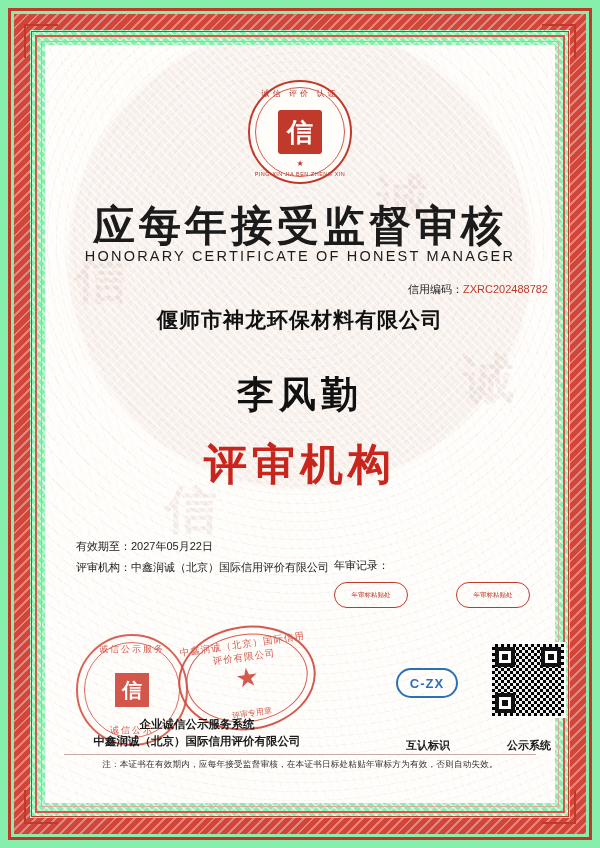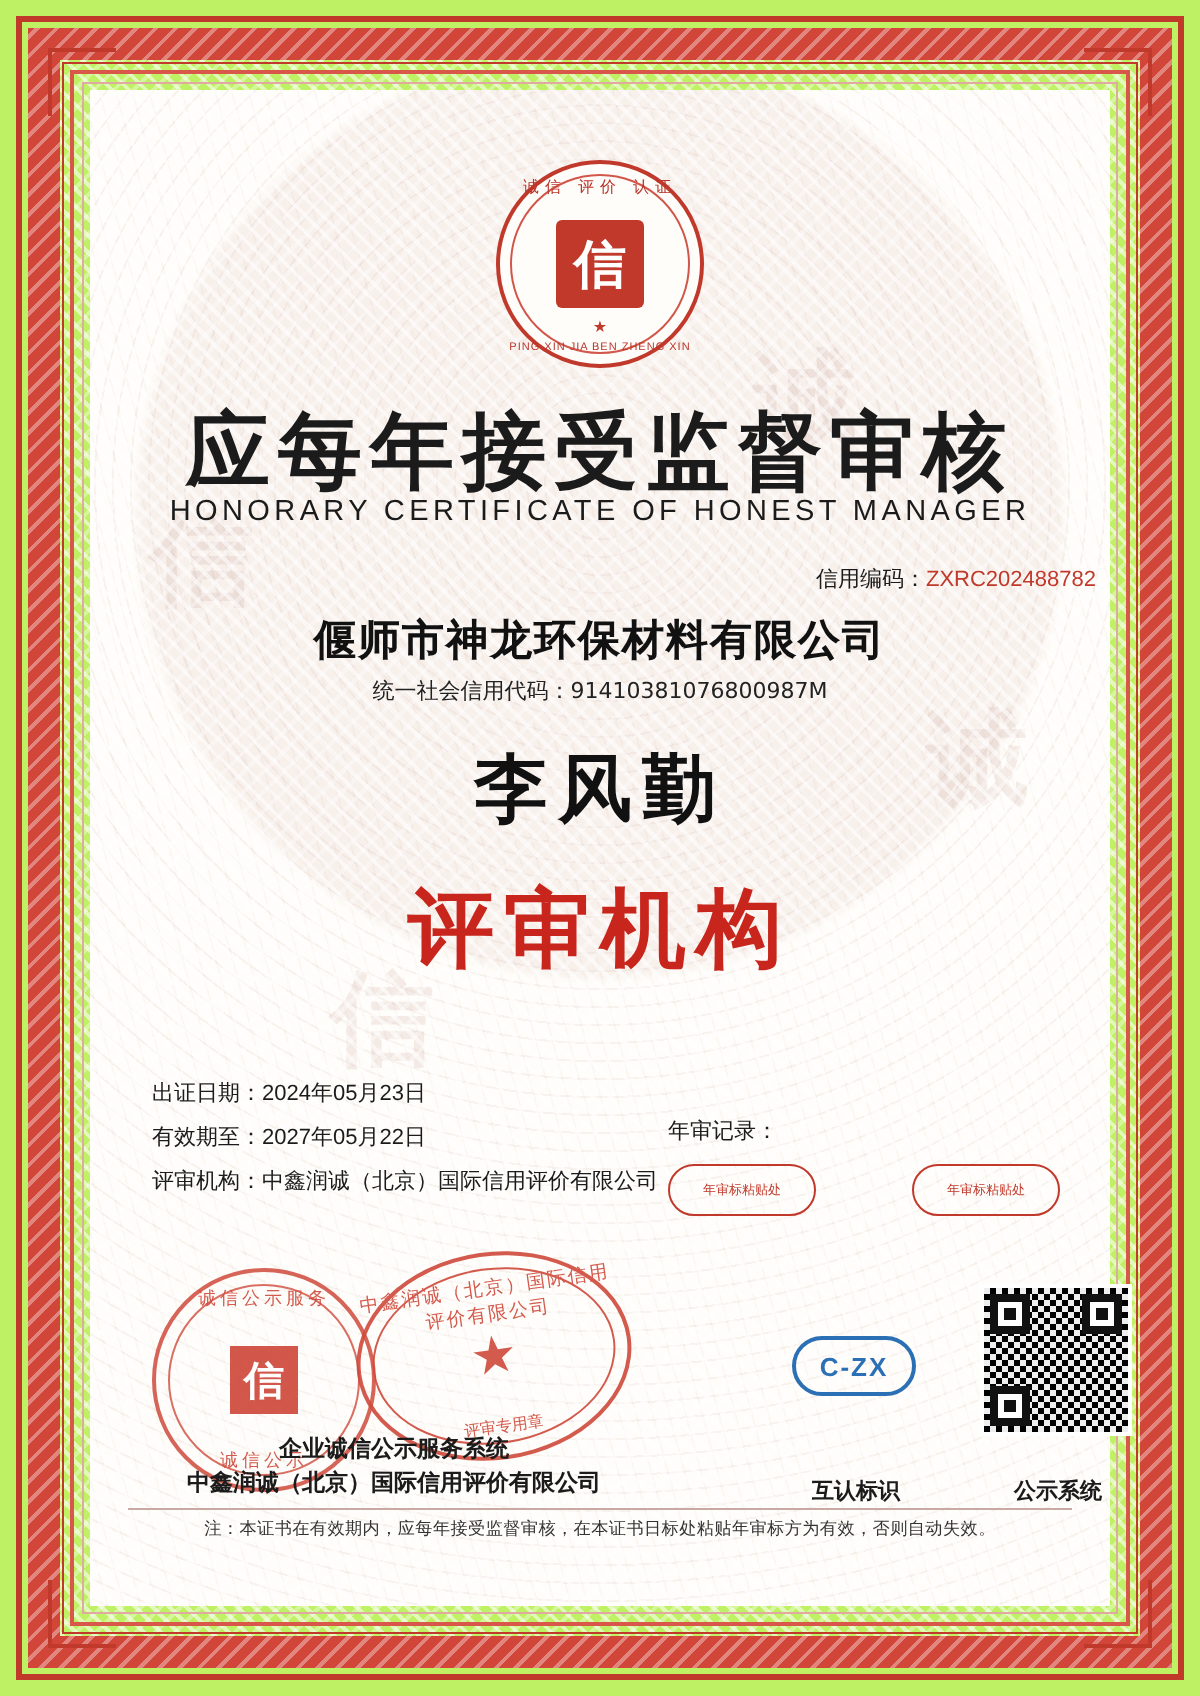--- a/index.html
+++ b/index.html
@@ -5,21 +5,21 @@
   * { box-sizing: border-box; }
   html, body {
     margin: 0; padding: 0;
     width: 600px; height: 848px;
     background: #ffffff;
     font-family: "Liberation Sans", sans-serif;
   }
   #cert {
     position: relative;
     width: 600px; height: 848px;
-    background: #bef264;
+    background: #86efac;
     overflow: hidden;
   }
 
   
   .frame-outer {
     position: absolute;
     left: 8px; top: 8px; right: 8px; bottom: 8px;
     border: 3px solid #c0392b;
   }
   .frame-guilloche {
@@ -477,31 +477,25 @@
     </div>
 
     <div class="title-cn">应每年接受监督审核</div>
     <div class="title-en">HONORARY CERTIFICATE OF HONEST MANAGER</div>
 
     <div class="credit-row">
       <span class="lbl">信用编码：</span><span class="val">ZXRC202488782</span>
     </div>
 
     <div class="company">偃师市神龙环保材料有限公司</div>
-    <div class="usci">
-      <span>统一社会信用代码：</span><span>91410381076800987M</span>
-    </div>
 
     <div class="person">李风勤</div>
     <div class="honor">评审机构</div>
 
     <div class="fields">
-      <div class="f-line">
-        <span>出证日期：</span><span class="f-val">2024年05月23日</span>
-      </div>
       <div class="f-line">
         <span>有效期至：</span><span class="f-val">2027年05月22日</span>
       </div>
       <div class="f-line">
         <span>评审机构：</span><span class="f-val cn">中鑫润诚（北京）国际信用评价有限公司</span>
       </div>
     </div>
 
     <div class="review">年审记录：</div>
     <div class="review-boxes">

